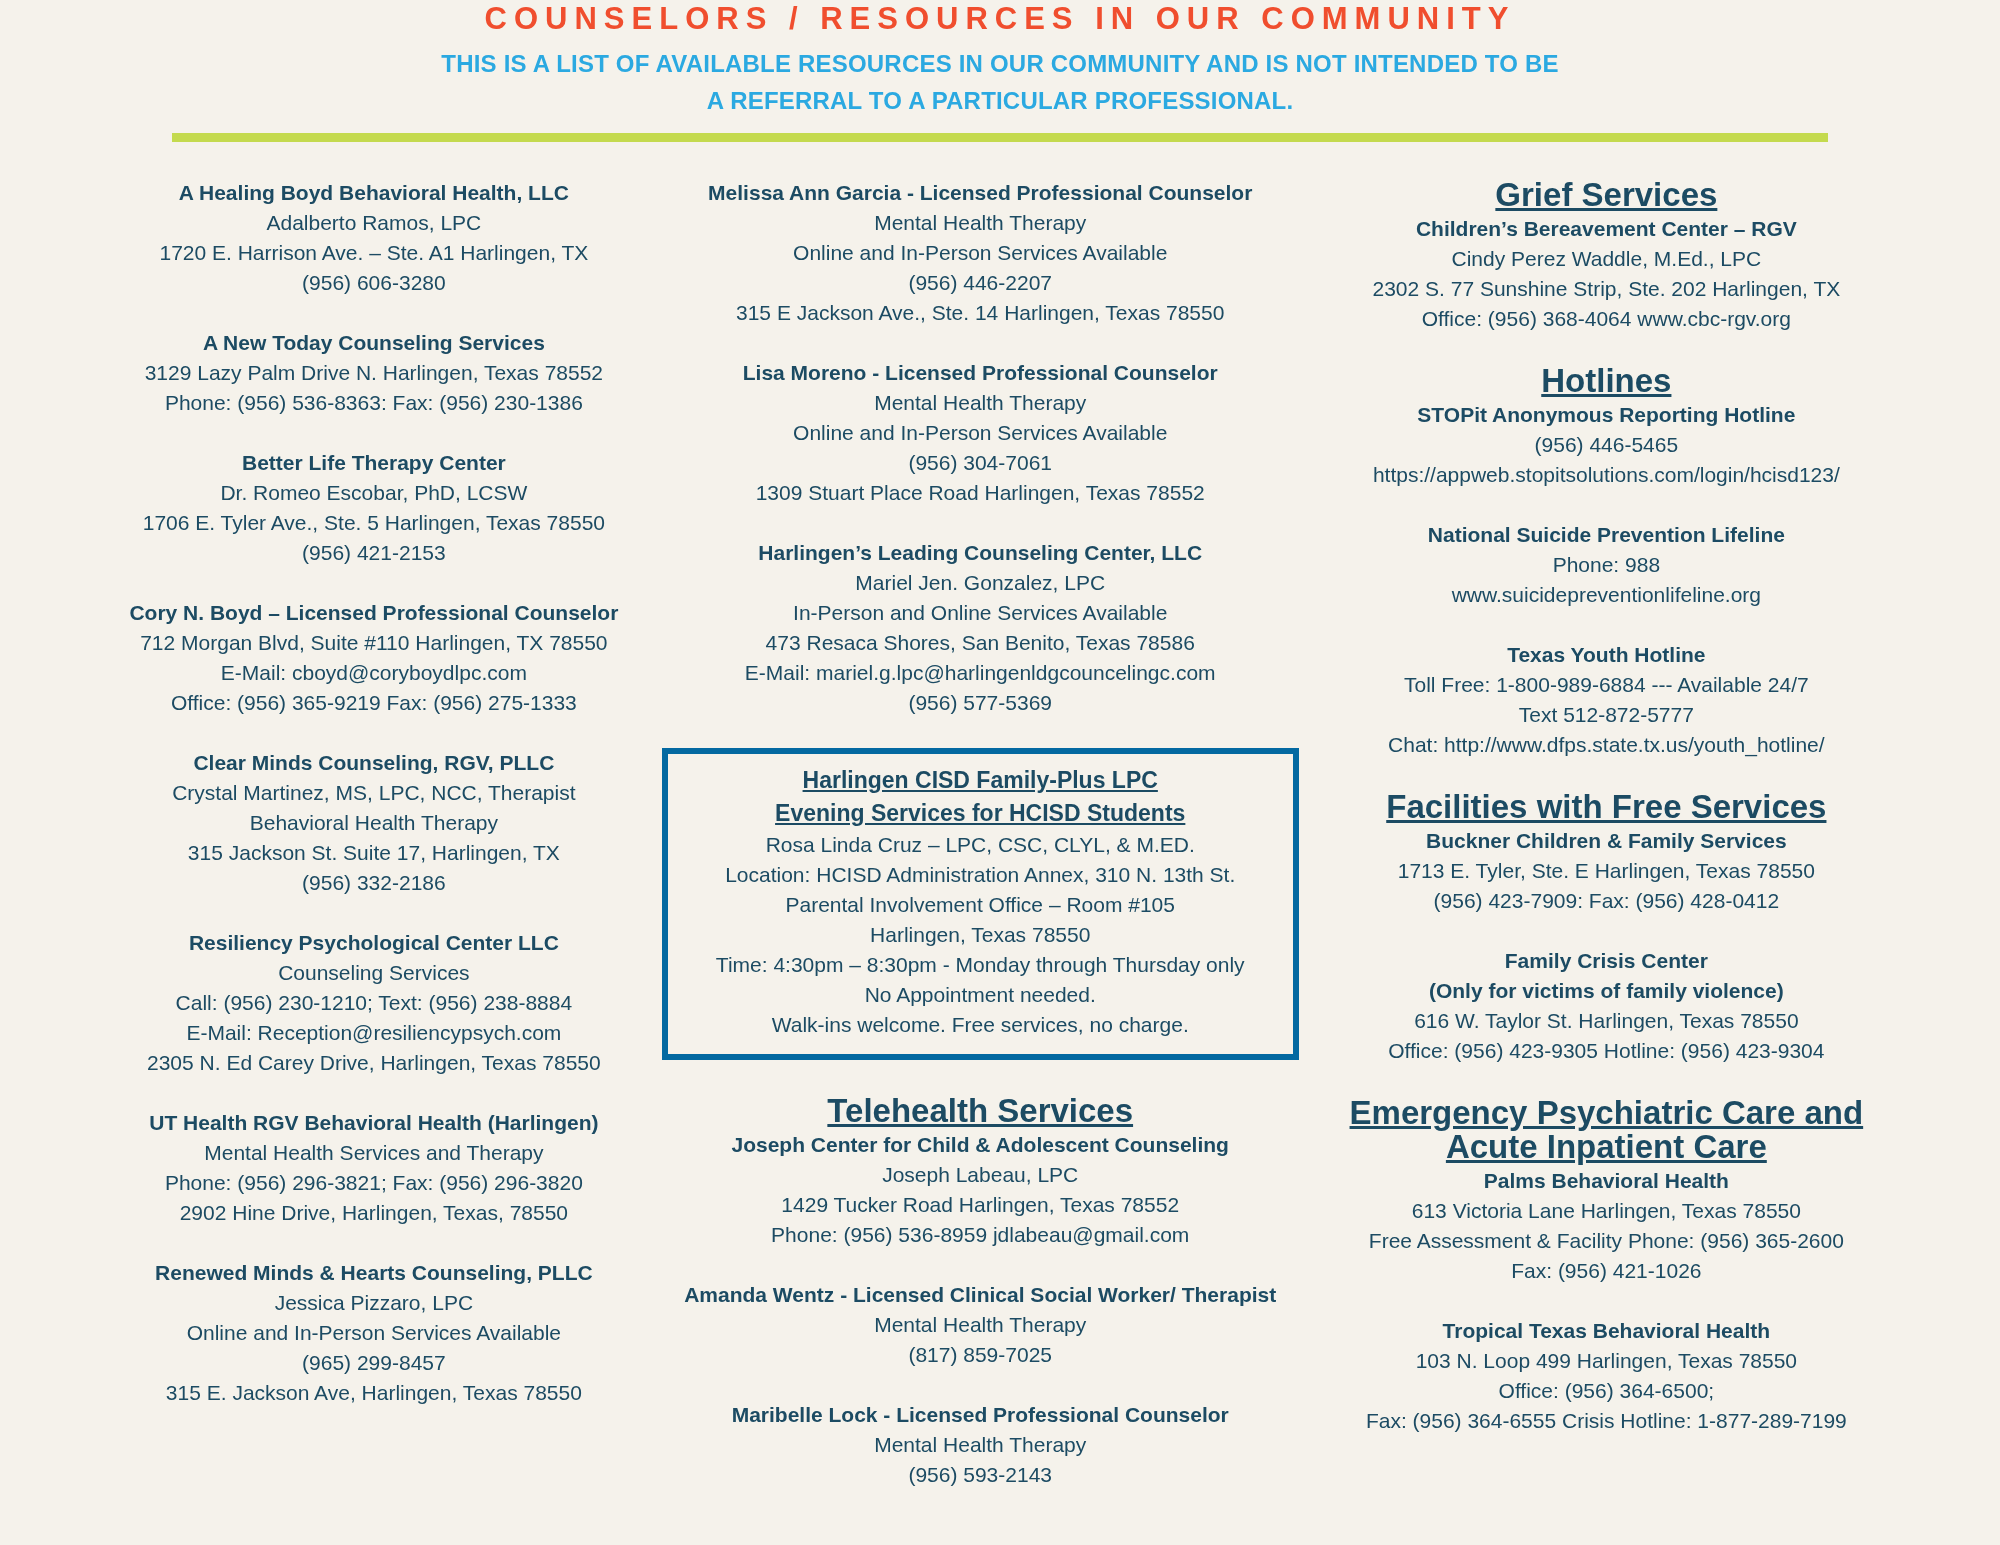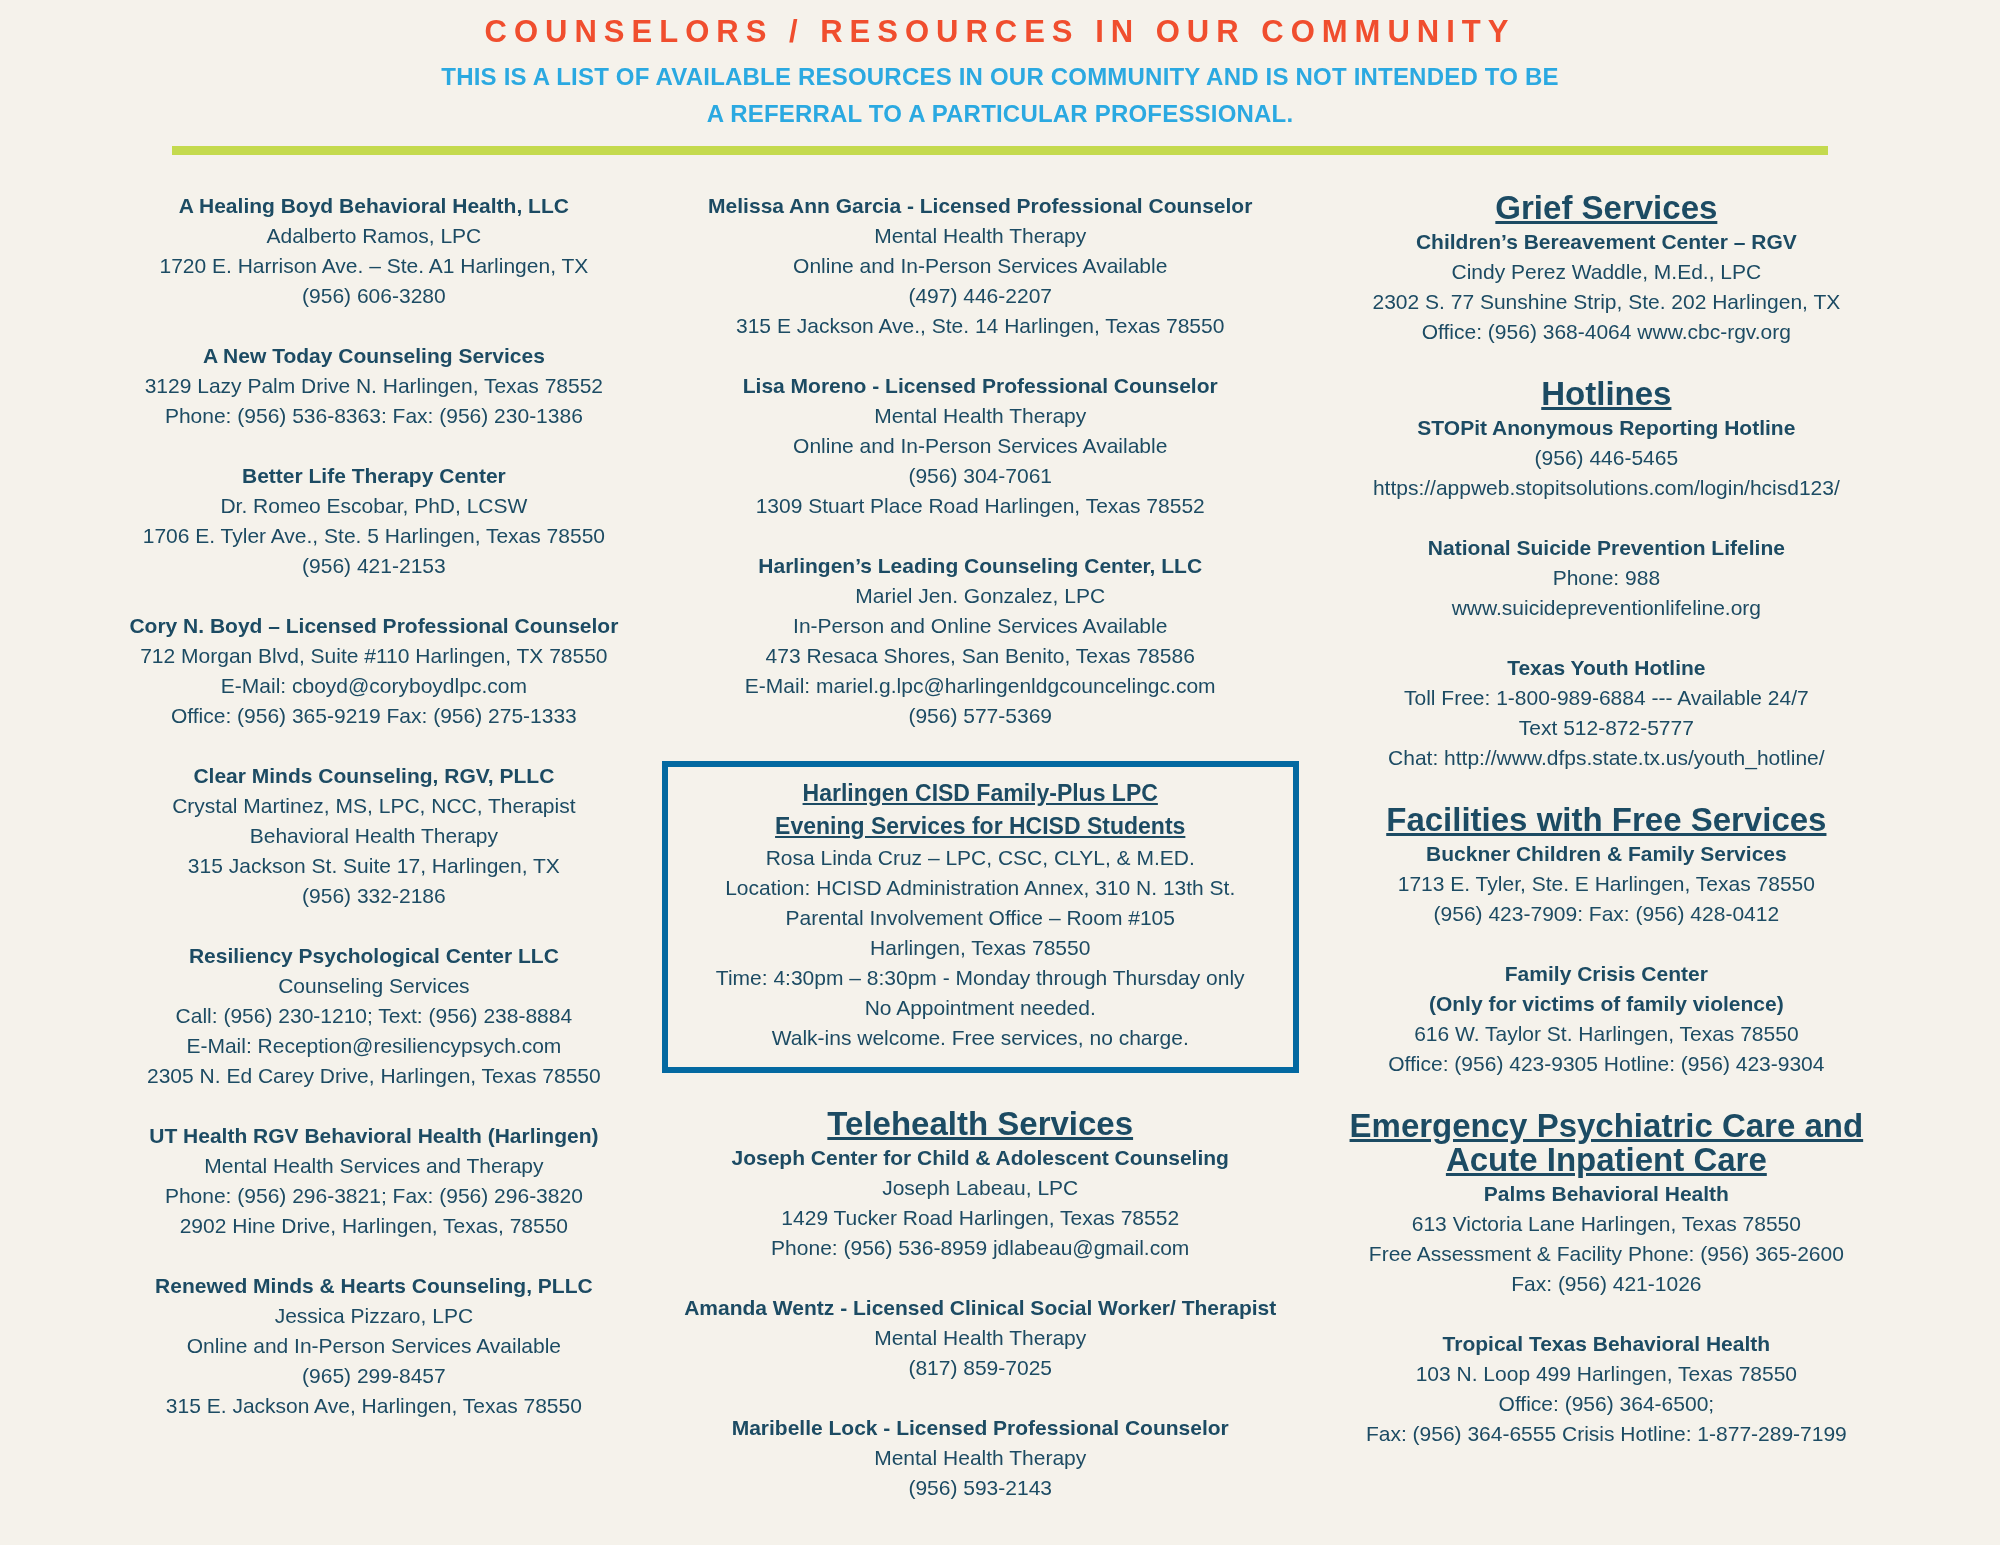--- a/index.html
+++ b/index.html
@@ -4,21 +4,21 @@
 <style>
   html, body { margin: 0; padding: 0; }
   body {
     width: 2000px;
     height: 1545px;
     background: #F5F2EB;
     font-family: "Liberation Sans", sans-serif;
     color: #1C4B63;
     overflow: hidden;
   }
-  .header { text-align: center; padding-top: 13px; }
+  .header { text-align: center; padding-top: 0; }
   .page-title {
     color: #F04E2E;
     font-size: 31px;
     font-weight: 800;
     letter-spacing: 7px;
     line-height: 38px;
   }
   .page-subtitle {
     color: #2BA9E1;
     font-size: 24px;
@@ -127,21 +127,21 @@
         <div class="entry-line">Online and In-Person Services Available</div>
         <div class="entry-line">(965) 299-8457</div>
         <div class="entry-line">315 E. Jackson Ave, Harlingen, Texas 78550</div>
       </div>
     </div>
     <div class="col col-2">
       <div class="entry">
         <div class="entry-title"><span>Melissa Ann Garcia - Licensed Professional Counselor</span></div>
         <div class="entry-line">Mental Health Therapy</div>
         <div class="entry-line">Online and In-Person Services Available</div>
-        <div class="entry-line">(497) 446-2207</div>
+        <div class="entry-line">(956) 446-2207</div>
         <div class="entry-line">315 E Jackson Ave., Ste. 14 Harlingen, Texas 78550</div>
       </div>
       <div class="entry">
         <div class="entry-title"><span>Lisa Moreno - Licensed Professional Counselor</span></div>
         <div class="entry-line">Mental Health Therapy</div>
         <div class="entry-line">Online and In-Person Services Available</div>
         <div class="entry-line">(956) 304-7061</div>
         <div class="entry-line">1309 Stuart Place Road Harlingen, Texas 78552</div>
       </div>
       <div class="entry">

